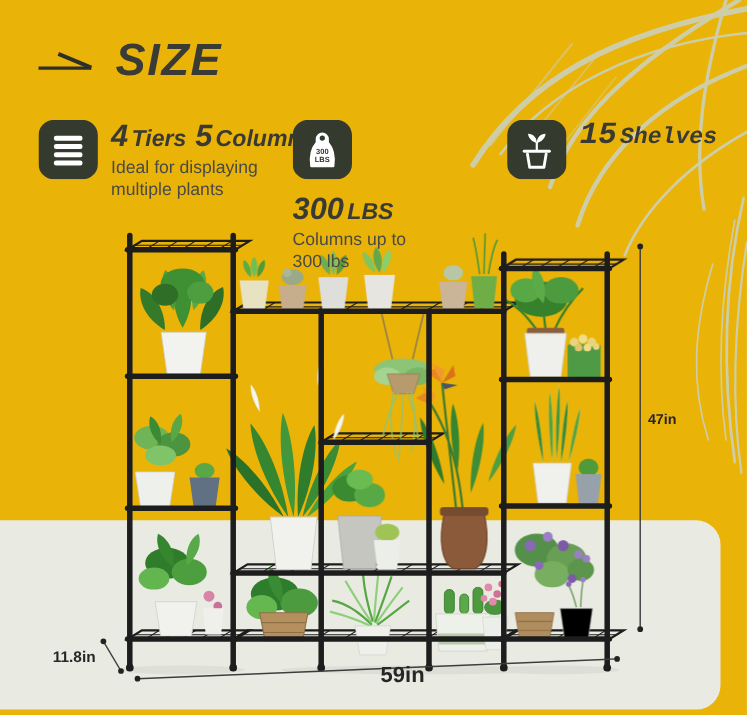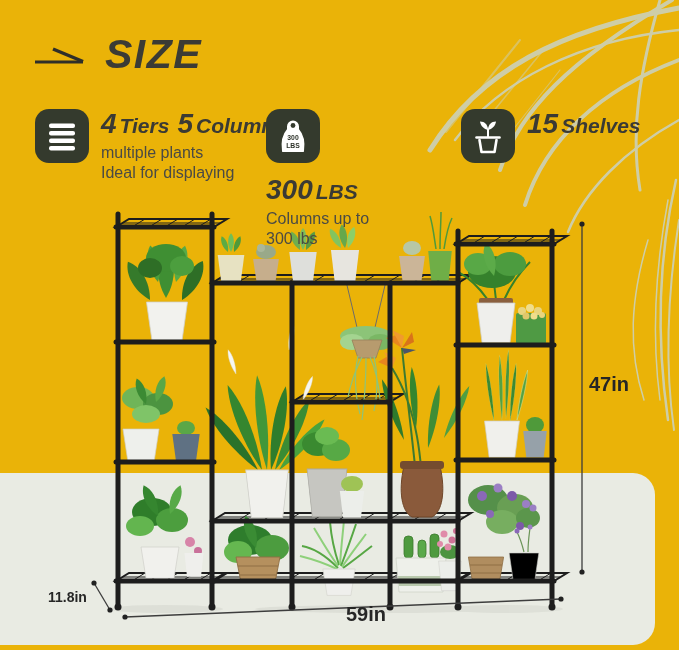--- a/index.html
+++ b/index.html
@@ -8,30 +8,30 @@
     background:#eab308;font-family:"Liberation Sans",sans-serif;
   }
   .art{position:absolute;left:0;top:0;z-index:1;}
   
   .size-header{position:absolute;left:33px;top:34px;z-index:3;display:flex;align-items:center;gap:14px;}
   .size-title{font-size:41px;font-weight:bold;font-style:italic;color:#3b3b35;letter-spacing:1.5px;line-height:1;}
   
   .callout{position:absolute;top:109px;z-index:3;display:flex;gap:12px;align-items:flex-start;}
   .callout.c1{left:35px;}
   .callout.c2{left:266px;flex-direction:column;}
-  .callout.c3{left:461px;}
+  .callout.c3{left:461px;font-family:Liberation Mono, monospace;}
   .fi{flex:0 0 auto;}
   .ct{display:flex;flex-direction:column;}
   .ct-title{font-style:italic;font-weight:bold;color:#3a3a34;line-height:1.05;white-space:nowrap;}
   .ct-title .num{font-size:28px;margin-right:3px;}
   .ct-title .word{font-size:21px;margin-right:8px;}
   .ct-sub{font-size:16px;color:#4a4a45;line-height:1.22;margin-top:5px;}
   
   .dim{position:absolute;z-index:3;font-weight:bold;color:#262626;}
-  .dim-h{left:589px;top:373px;font-size:20px;text-align:center;}
+  .dim-h{left:589px;top:373px;font-size:13px;text-align:center;}
   .dim-w{left:346px;top:603px;font-size:20px;}
   .dim-d{left:48px;top:589px;font-size:14px;}
 </style>
 </head>
 <body>
 
 <div id="stage">
 
 <svg class="art" width="679" height="650" viewBox="0 0 679 650">
   <defs>
@@ -339,22 +339,22 @@
   <svg class="fi" width="54" height="54" viewBox="0 0 54 54">
     <rect x="0" y="0" width="54" height="54" rx="14" fill="#343a2d"></rect>
     <rect x="14" y="14.5" width="26" height="4.5" rx="2" fill="#ffffff"></rect>
     <rect x="14" y="22" width="26" height="4.5" rx="2" fill="#ffffff"></rect>
     <rect x="14" y="29.5" width="26" height="4.5" rx="2" fill="#ffffff"></rect>
     <rect x="14" y="37" width="26" height="4.5" rx="2" fill="#ffffff"></rect>
   </svg>
   <div class="ct">
     <div class="ct-title"><span class="num">4</span><span class="word">Tiers</span><span class="num">5</span><span class="word">Columns</span></div>
     <div class="ct-sub">
+      <div>Ideal for displaying</div>
       <div>multiple plants</div>
-      <div>Ideal for displaying</div>
     </div>
   </div>
 </div>
 
 <div class="callout c2">
   <svg class="fi" width="54" height="54" viewBox="0 0 54 54">
     <rect x="0" y="0" width="54" height="54" rx="14" fill="#343a2d"></rect>
     <path d="M17,42 C15.5,32 18.5,24.5 22,20.5 L22,17.5 A5,5 0 1 1 32,17.5 L32,20.5 C35.5,24.5 38.5,32 37,42 Z" fill="#ffffff" stroke="#ffffff" stroke-width="2" stroke-linejoin="round"></path>
     <circle cx="27" cy="16.5" r="2.4" fill="#343a2d"></circle>
     <text x="27" y="31" text-anchor="middle" font-size="6.8" font-weight="bold" font-family="Liberation Sans, sans-serif" fill="#2e332a">300</text>

